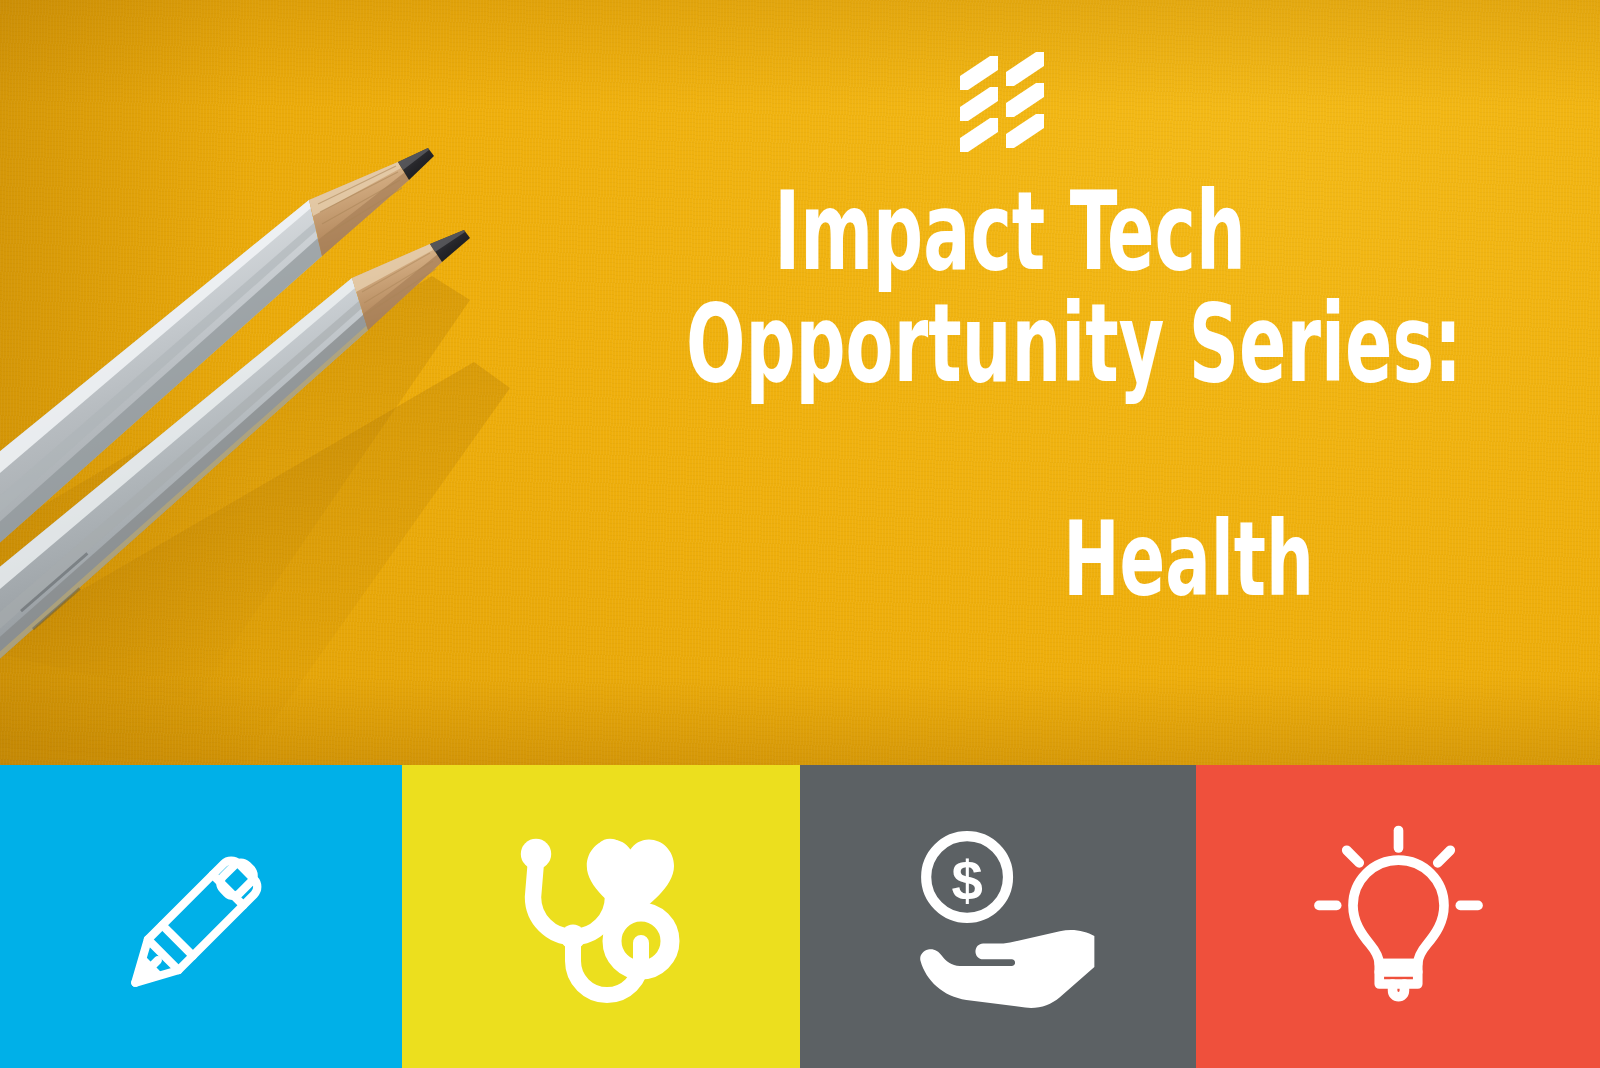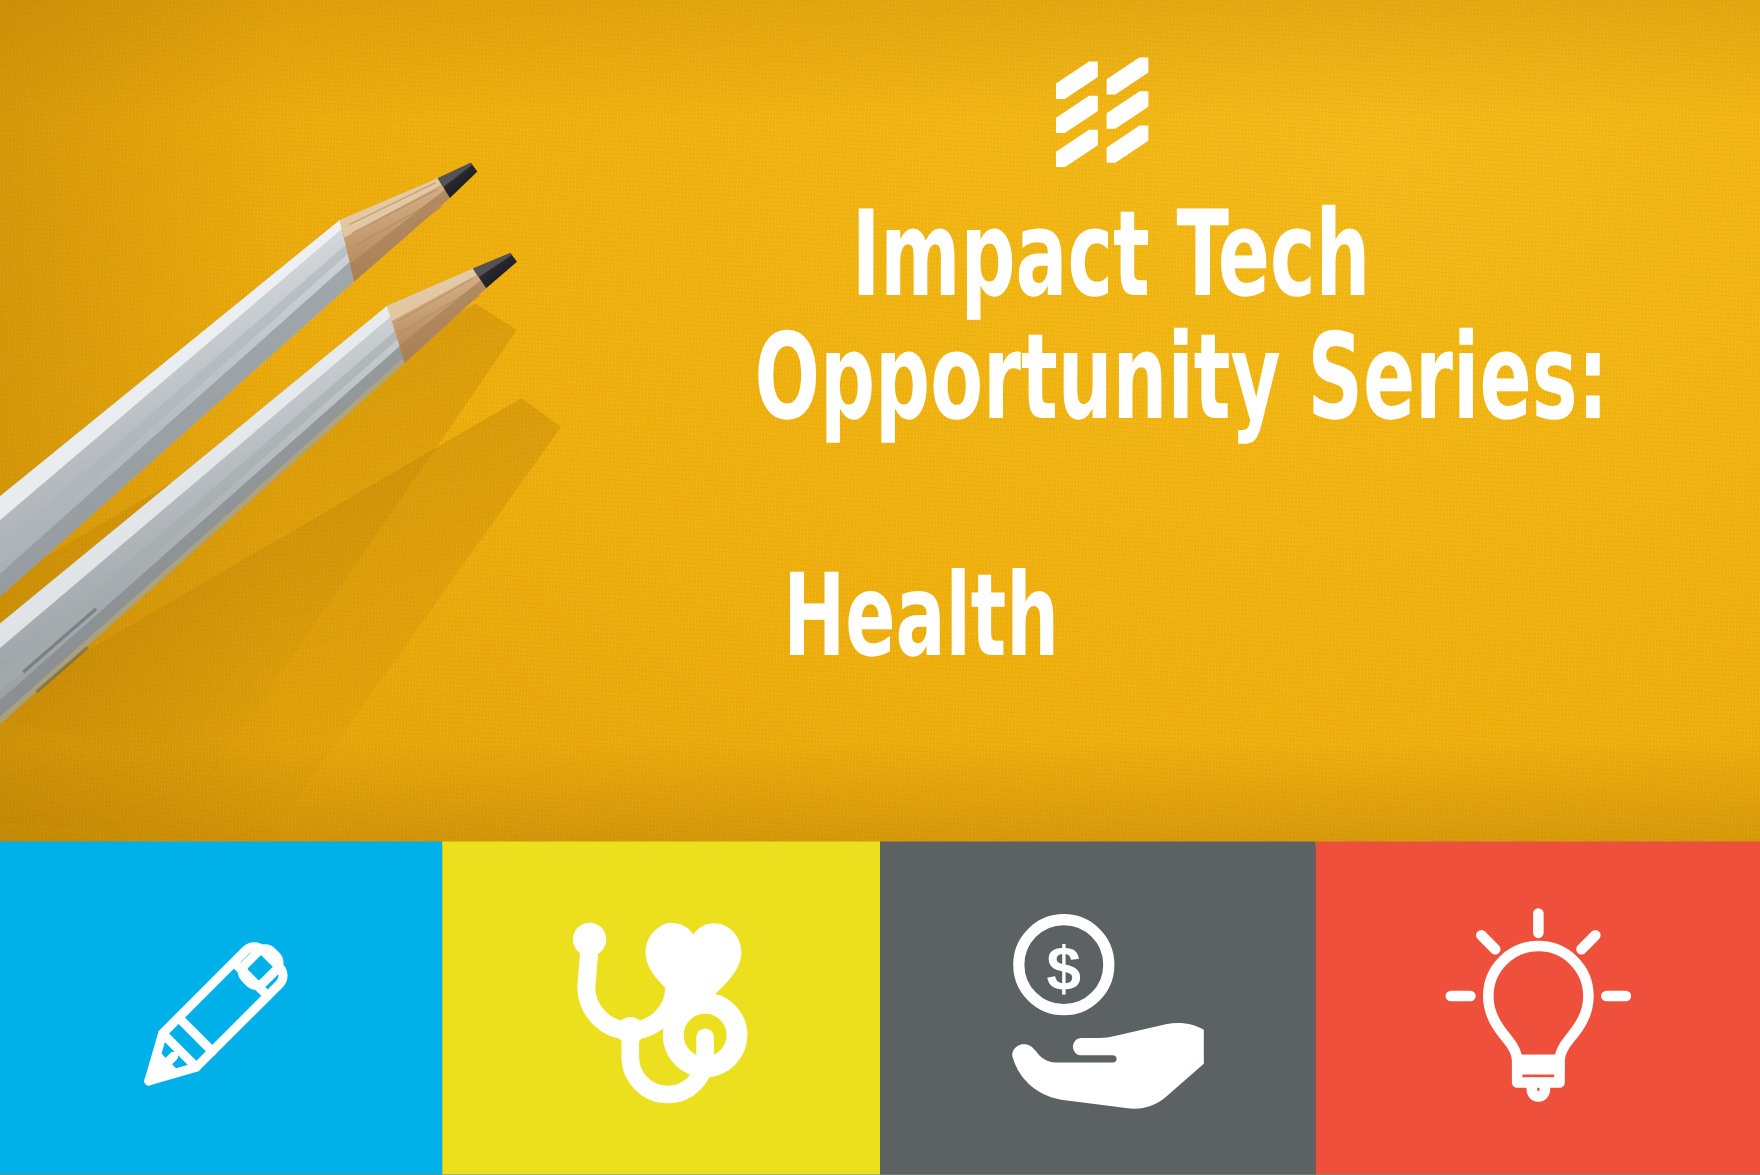--- a/index.html
+++ b/index.html
@@ -9,21 +9,21 @@
   }
   body {
     font-family: "Liberation Sans", sans-serif;
   }
 
   #poster {
     position: relative;
     width: 1600px;
     height: 1068px;
     overflow: hidden;
-    background: #14532d;
+    background: #0c4a6e;
   }
 
   
   .paper {
     position: absolute;
     left: 0; top: 0;
     width: 1600px;
     height: 768px;
     background:
       radial-gradient(ellipse 1400px 900px at 78% 18%, #f3b916 0%, #eeae0b 58%, #e2a207 100%);
@@ -80,24 +80,24 @@
     font-weight: 700;
     font-size: 108px;
     line-height: 112px;
     letter-spacing: 0px;
     transform: scaleX(.72);
     transform-origin: 50% 50%;
     white-space: nowrap;
   }
   .subhead {
     position: absolute;
-    left: 586px;
+    left: 540px;
     top: 505px;
     width: 900px;
-    text-align: left;
+    text-align: right;
     color: #ffffff;
   }
   .subhead .ln {
     display: block;
     font-family: "Liberation Sans Narrow", "DejaVu Sans Condensed", "Liberation Sans", sans-serif;
     font-weight: 700;
     font-size: 104px;
     line-height: 108px;
     transform: scaleX(.72);
     transform-origin: 50% 50%;

